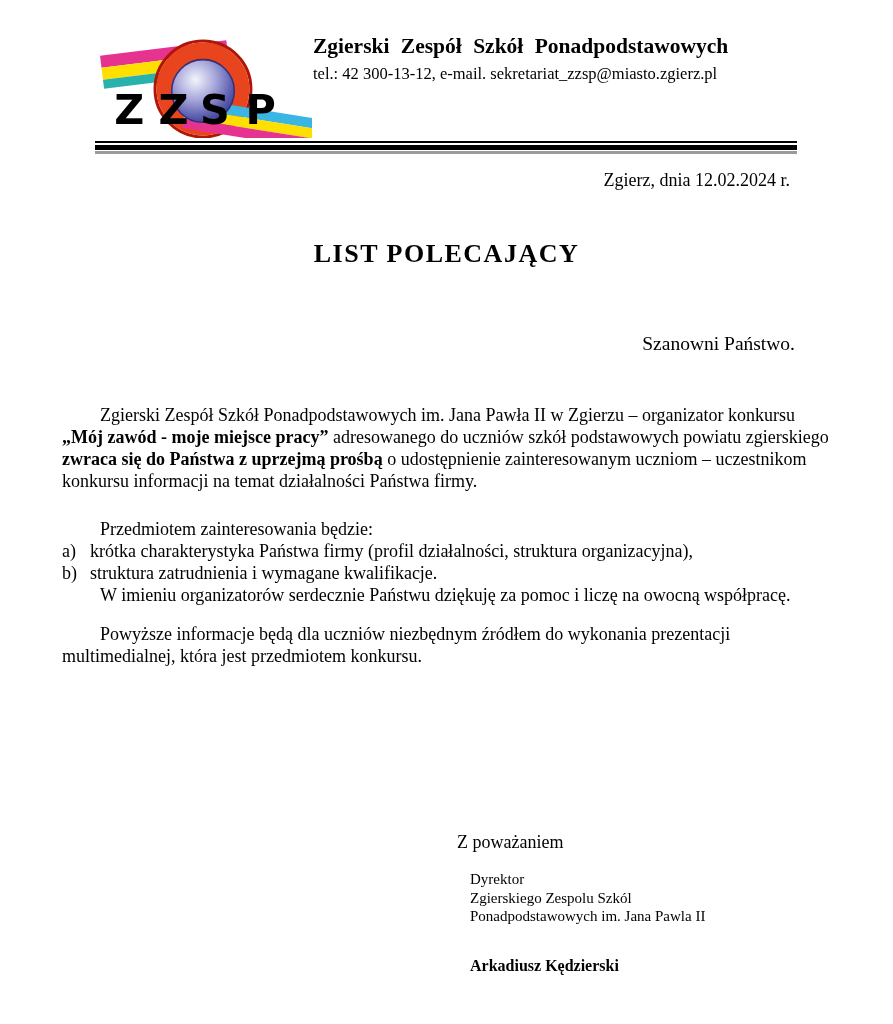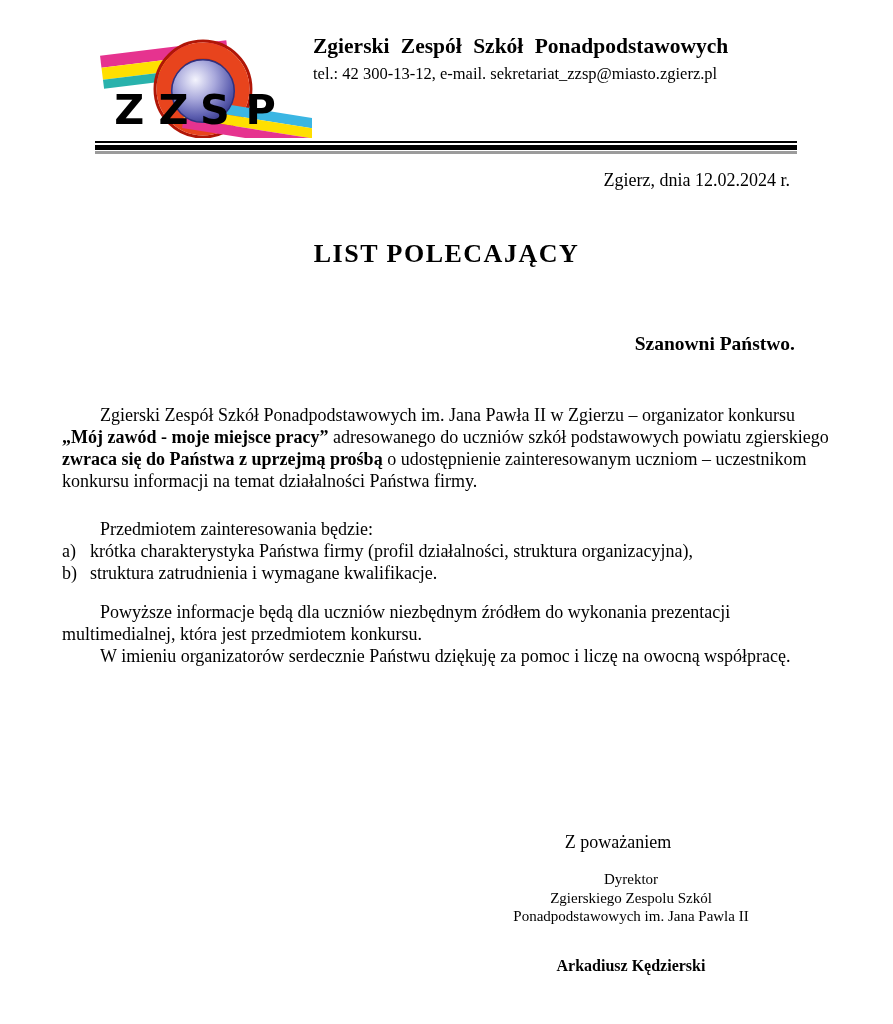--- a/index.html
+++ b/index.html
@@ -20,32 +20,32 @@
   .head-line3{font-size:19.5px;font-weight:bold;word-spacing:4px;margin-top:5px;white-space:nowrap;}
   .head-line4{font-size:16.5px;margin-top:6px;white-space:nowrap;}
   .rule{position:absolute;left:95px;top:141px;width:702px;}
   .rule-a{height:2px;background:#000;margin-bottom:2px;}
   .rule-b{height:5px;background:#000;margin-bottom:1px;}
   .rule-c{height:3px;background:#9b9b9b;}
   
   .date-line{position:absolute;top:170px;right:103px;font-size:18px;}
   .doc-title{position:absolute;top:239px;left:0;width:100%;text-align:center;
              font-size:26px;font-weight:bold;letter-spacing:1.5px;}
-  .salutation{position:absolute;top:333px;right:98px;font-size:19.5px;font-weight:bold;}
+  .salutation{position:absolute;top:333px;right:98px;font-size:19.5px;font-weight:normal;}
   
   .body-text{position:absolute;left:62px;top:404px;width:771px;
              font-size:18px;line-height:22px;text-align:left;}
   .body-text p{margin:0;}
   .indent{text-indent:38px;}
   .gap-before{margin-top:26px !important;}
   .small-gap-before{margin-top:17px !important;}
   .list-item{position:relative;padding-left:28px;max-width:712px;}
   .list-marker{position:absolute;left:0;top:0;}
   
-  .closing{position:absolute;left:470px;top:832px;width:322px;text-align:center;}
+  .closing{position:absolute;left:470px;top:832px;width:322px;}
   .valediction{font-size:18px;transform:translateX(-13px);}
   .director-block{margin-top:17px;font-size:15px;font-weight:normal;line-height:18.5px;}
   .signer-name{margin-top:31px;font-size:16px;font-weight:bold;}
 </style>
 </head>
 <body>
 
 <div class="page">
 
   <div>
@@ -114,22 +114,22 @@
 
     <div class="list-item">
       <span class="list-marker">a)</span>
       <span>krótka charakterystyka Państwa firmy (profil działalności, struktura organizacyjna),</span>
     </div>
     <div class="list-item">
       <span class="list-marker">b)</span>
       <span>struktura zatrudnienia i wymagane kwalifikacje.</span>
     </div>
 
+    <p class="indent">W imieniu organizatorów serdecznie Państwu dziękuję za pomoc i liczę na owocną współpracę.</p>
     <p class="indent small-gap-before">Powyższe informacje będą dla uczniów niezbędnym źródłem do wykonania prezentacji multimedialnej, która jest przedmiotem konkursu.</p>
-    <p class="indent">W imieniu organizatorów serdecznie Państwu dziękuję za pomoc i liczę na owocną współpracę.</p>
   </div>
 
   <div class="closing">
     <div class="valediction">Z poważaniem</div>
     <div class="director-block">
       <div>Dyrektor</div>
       <div>Zgierskiego Zespolu Szkól</div>
       <div>Ponadpodstawowych im. Jana Pawla II</div>
     </div>
     <div class="signer-name">Arkadiusz Kędzierski</div>

